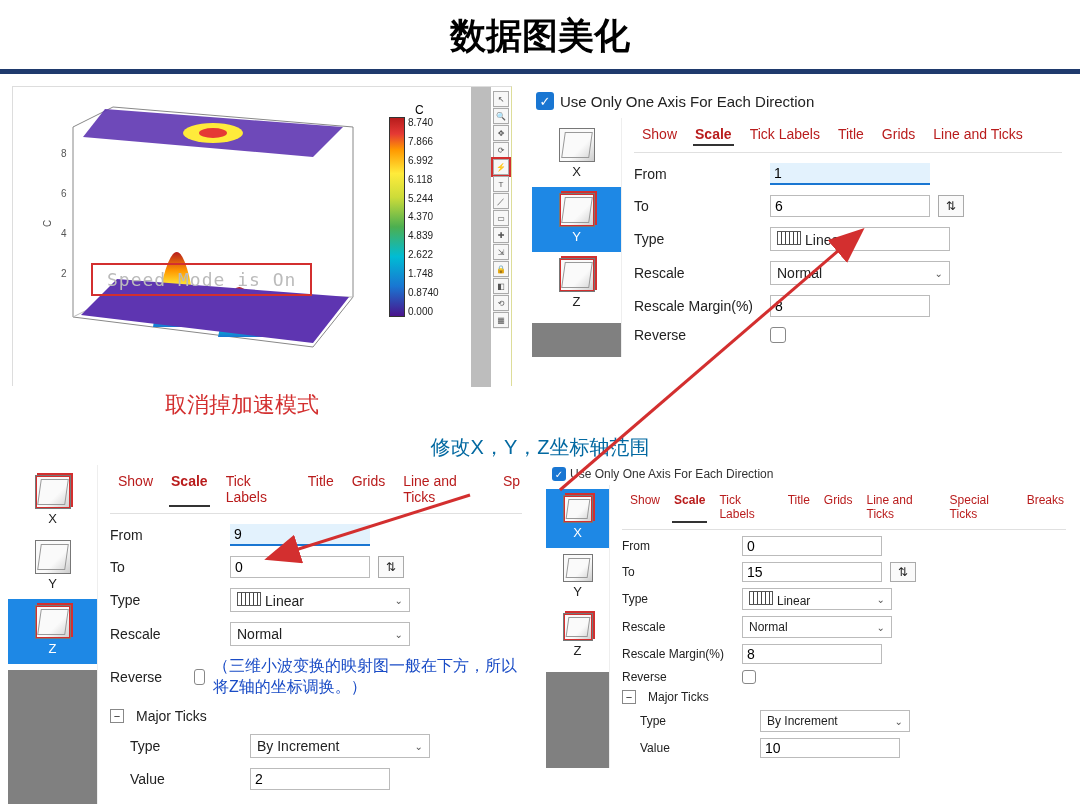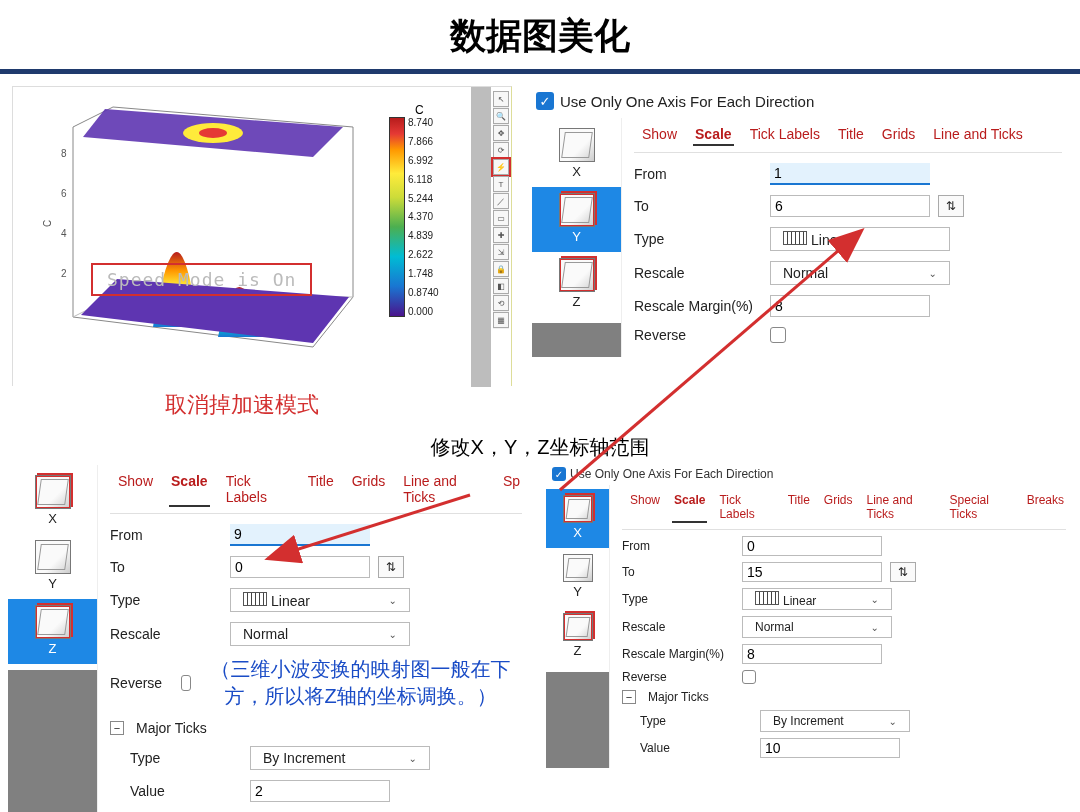--- a/index.html
+++ b/index.html
@@ -21,22 +21,22 @@
   width: 16px; height: 200px; border: 1px solid #333; margin-top: 12px;
   background: linear-gradient(to top, #4a148c 0%, #1976d2 15%, #00bcd4 30%, #4caf50 45%, #cddc39 60%, #ffeb3b 72%, #ff9800 84%, #e53935 92%, #b71c1c 100%);
 }
 .colorbar-ticks { display: flex; flex-direction: column; justify-content: space-between; height: 200px; margin-top:12px; font-size: 10px; margin-left: 3px; color: #222; }
 .vtoolbar { position: absolute; right: 2px; top: 4px; width: 16px; background: #f0f0f0; display: flex; flex-direction: column; }
 .vtb-btn { width: 16px; height: 16px; border: 1px solid #aaa; margin-bottom: 1px; font-size: 8px; display:flex;align-items:center;justify-content:center;color:#555;background:#f7f7f7;cursor:pointer;}
 .vtb-btn.hl { outline: 2px solid #d32f2f; outline-offset: 0; }
 .spacer-col { position:absolute; right: 20px; top:0; width:20px; height:300px; background:#bdbdbd; }
 
 .caption-red-left { color: #d32f2f; font-size: 22px; text-align: center; margin-top: 4px; width: 460px; }
-.caption-red-mid { color: #000000; font-size: 20px; text-align: center; margin-top: 14px; }
-.inline-note { color: #1a4cc6; font-size: 20px; text-align: center; }
+.caption-red-mid { color: #0369a1; font-size: 20px; text-align: center; margin-top: 14px; }
+.inline-note { color: #1a4cc6; font-size: 16px; }
 
 .panel { background: #fff; font-size: 13px; color: #222; position: relative; }
 .checkbox-row { display: flex; align-items: center; gap: 6px; padding: 6px 0 8px 4px; font-size: 15px; }
 .chk { width: 18px; height: 18px; background: #1976d2; color: #fff; display:flex;align-items:center;justify-content:center;border-radius:3px; font-size:13px;}
 .panel-body { display: flex; }
 .axis-col { width: 90px; background: #fff; display: flex; flex-direction: column; align-items: center; padding-top: 4px; border-right: 1px solid #eee; }
 .axis-col.sm { width: 64px; }
 .axis-item { width: 100%; text-align: center; padding: 6px 0 8px; cursor: pointer; }
 .axis-item.sel { background: #1e88e5; color: #fff; }
 .axis-cube { width: 36px; height: 34px; margin: 0 auto 2px; border: 1px solid #777; background:
@@ -51,21 +51,21 @@
 .tab.active { font-weight: bold; border-bottom: 2px solid #333; }
 .form-area { flex: 1; padding: 2px 6px 4px 12px; }
 .form-row { display: flex; align-items: center; margin: 10px 0; gap: 8px; font-size: 14px; }
 .form-row.sm { margin: 6px 0; font-size: 12px; }
 .form-label { width: 128px; }
 .form-label.nw { width: 112px; }
 .input { border: none; border-bottom: 2px solid #1976d2; padding: 2px 4px; font-size: 14px; background:#e3f2fd; height:22px; width:160px; }
 .input.plain { border: 1px solid #bbb; border-bottom-color:#bbb; background:#fff; height:22px; }
 .input.narrow { width: 140px; }
 .sort-btn { width: 26px; height: 22px; border: 1px solid #aaa; background: #fafafa; display:flex;align-items:center;justify-content:center;font-size:12px;cursor:pointer;}
-.select { border: 1px solid #bbb; padding: 2px 12px; height: 24px; width: 180px; display:flex; align-items:center; justify-content:space-between; background:#fff; cursor:pointer;}
+.select { border: 1px solid #bbb; padding: 2px 6px; height: 24px; width: 180px; display:flex; align-items:center; justify-content:space-between; background:#fff; cursor:pointer;}
 .select .caret { font-size: 10px; color:#555; }
 .select.sm { width: 150px; height:22px; font-size:12px;}
 .linear-icon { width: 24px; height: 14px; border: 1px solid #555; margin-right:4px; display:inline-block; position:relative; background:
   repeating-linear-gradient(to right, transparent 0 3px, #444 3px 4px);}
 .small-chk { width:16px;height:16px;border:1px solid #888;border-radius:3px; }
 .expander { width:14px;height:14px;border:1px solid #888;display:inline-flex;align-items:center;justify-content:center;font-size:11px;margin-right:4px;cursor:pointer;}
 
 .bottom-row { display: flex; padding: 0 8px; gap: 18px; margin-top: 4px; }
 .panel-bottom-left { width: 520px; }
 .panel-bottom-right { flex: 1; }

